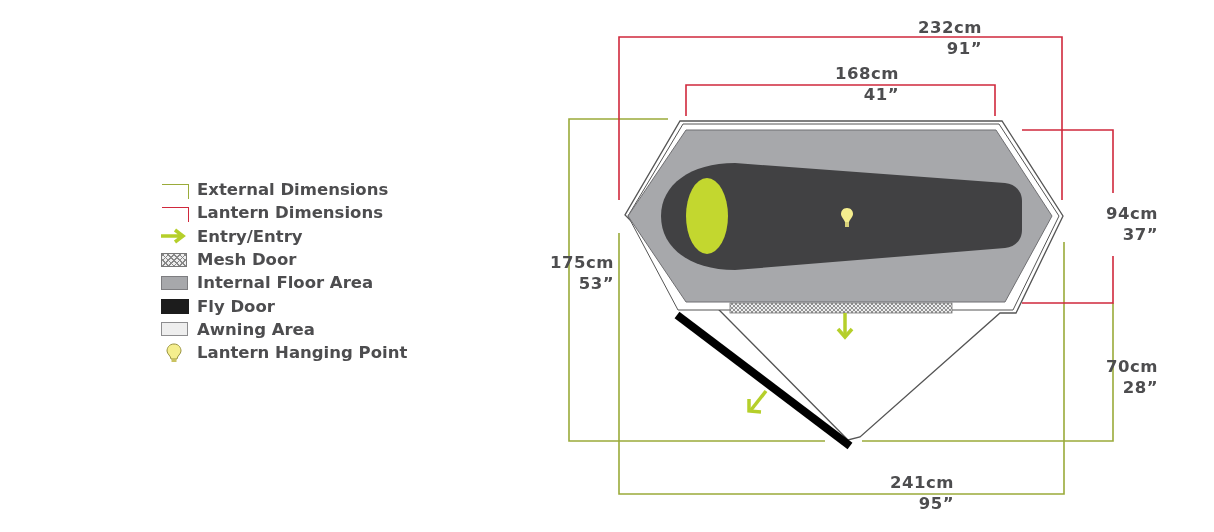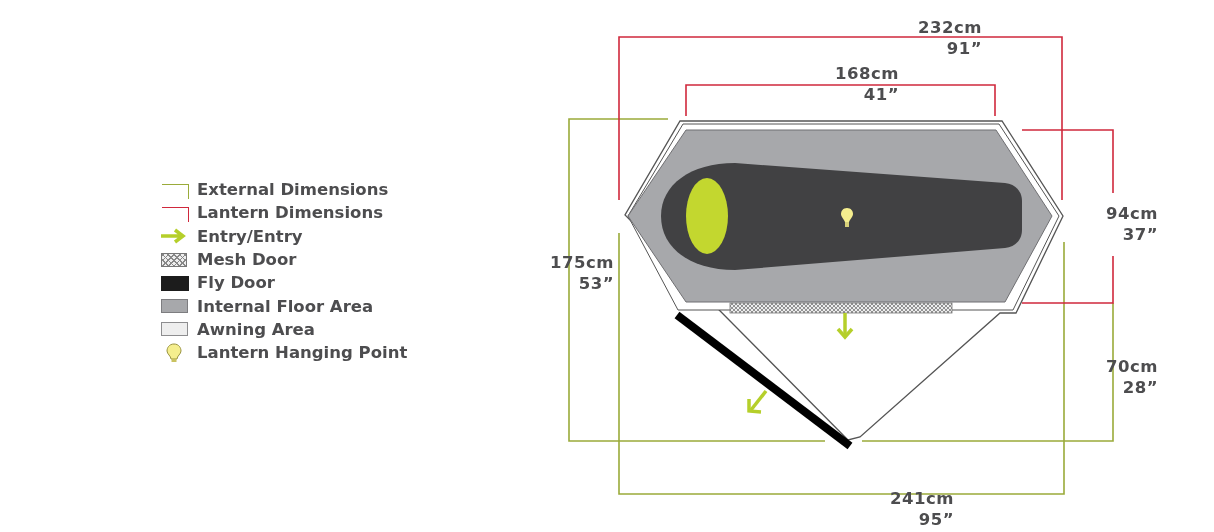--- a/index.html
+++ b/index.html
@@ -43,29 +43,29 @@
     <span>Entry/Entry</span>
   </div>
   <div class="legend-item">
     <span class="legend-swatch">
         <span class="sw-mesh" style="position:absolute;left:1px;top:1px;display:block"></span>
       </span>
     <span>Mesh Door</span>
   </div>
   <div class="legend-item">
     <span class="legend-swatch">
+        <span class="sw-floor" style="position:absolute;left:1px;top:1px;display:block"></span>
+      </span>
+    <span>Internal Floor Area</span>
+  </div>
+  <div class="legend-item">
+    <span class="legend-swatch">
         <span class="sw-fly" style="position:absolute;left:1px;top:1px;display:block"></span>
       </span>
     <span>Fly Door</span>
-  </div>
-  <div class="legend-item">
-    <span class="legend-swatch">
-        <span class="sw-floor" style="position:absolute;left:1px;top:1px;display:block"></span>
-      </span>
-    <span>Internal Floor Area</span>
   </div>
   <div class="legend-item">
     <span class="legend-swatch">
         <span class="sw-awning" style="position:absolute;left:1px;top:1px;display:block"></span>
       </span>
     <span>Awning Area</span>
   </div>
   <div class="legend-item">
     <span class="legend-swatch">
       <svg width="30" height="22" viewBox="0 0 30 22" style="position:absolute;left:0;top:-3px">
@@ -138,16 +138,16 @@
   <div>37”</div>
 </div>
 <div class="dim" style="left:524px;top:252px;width:90px;">
   <div>175cm</div>
   <div>53”</div>
 </div>
 <div class="dim" style="left:1068px;top:356px;width:90px;">
   <div>70cm</div>
   <div>28”</div>
 </div>
-<div class="dim" style="left:844px;top:472px;width:110px;margin-top:16px;">
+<div class="dim" style="left:844px;top:472px;width:110px;">
   <div>241cm</div>
   <div>95”</div>
 </div>
 
 </body></html>

